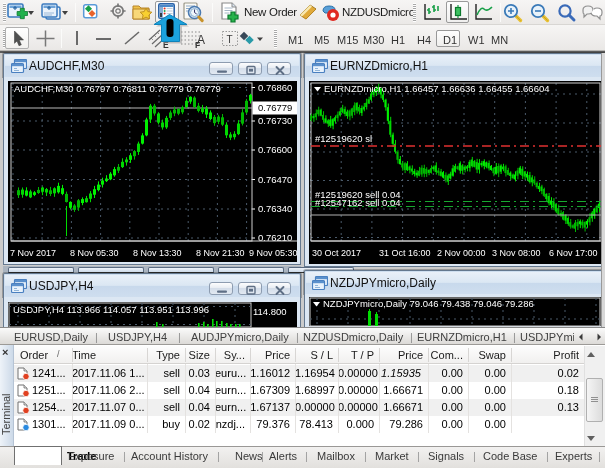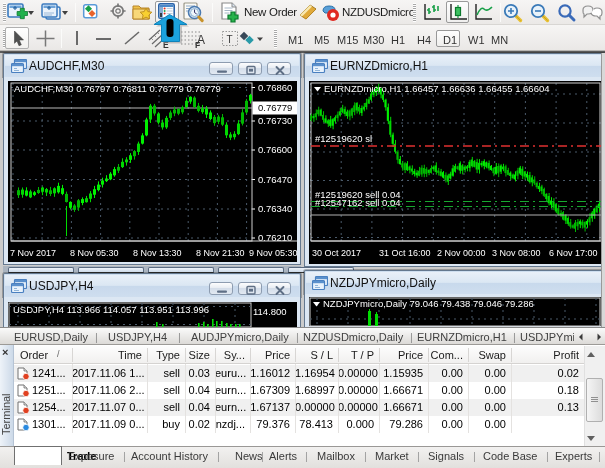--- a/index.html
+++ b/index.html
@@ -774,21 +774,21 @@
 <svg class="abs" style="left:578px;top:333px;" width="24" height="8" viewBox="0 0 24 8">
     <path d="M4.5 0.5 L1 4 L4.5 7.5 z" fill="#3a3a3a"></path>
     <path d="M19.5 0.5 L23 4 L19.5 7.5 z" fill="#3a3a3a"></path>
   </svg>
 <div class="term"></div>
 <div class="lstrip"></div>
 <div class="abs" style="left:2px;top:347px;width:11px;height:11px;font-size:11px;font-weight:bold;color:#333;line-height:11px;">×</div>
 <div class="abs" style="left:-1px;top:422px;width:14px;font-size:11px;color:#444;transform:rotate(-90deg);transform-origin:center;white-space:nowrap;">Terminal</div>
 <div class="thead"></div>
 <div class="hcell" style="left:20px;">Order</div>
-<div class="hcell" style="left:72px;width:70px;text-align:right;">Time</div>
+<div class="hcell" style="left:72px;width:70px;text-align:left;">Time</div>
 <div class="hcell" style="left:147px;width:33px;text-align:right;">Type</div>
 <div class="hcell" style="left:185px;width:25px;text-align:right;">Size</div>
 <div class="hcell" style="left:215px;width:30px;text-align:right;">Sy...</div>
 <div class="hcell" style="left:250px;width:40px;text-align:right;">Price</div>
 <div class="hcell" style="left:295px;width:38px;text-align:right;">S / L</div>
 <div class="hcell" style="left:338px;width:36px;text-align:right;">T / P</div>
 <div class="hcell" style="left:379px;width:44px;text-align:right;">Price</div>
 <div class="hcell" style="left:428px;width:35px;text-align:right;">Com...</div>
 <div class="hcell" style="left:468px;width:38px;text-align:right;">Swap</div>
 <div class="hcell" style="left:511px;width:68px;text-align:right;">Profit</div>
@@ -811,21 +811,21 @@
 <circle cx="9" cy="9.5" r="3.2" fill="#e04020" stroke="#fff" stroke-width="0.8"></circle>
 </svg>
     <div class="rcell" style="left:18px;">1241...</div>
     <div class="rcell" style="left:58px;width:70px;text-align:right;">2017.11.06 1...</div>
     <div class="rcell" style="left:133px;width:33px;text-align:right;">sell</div>
     <div class="rcell" style="left:171px;width:25px;text-align:right;">0.03</div>
     <div class="rcell" style="left:201px;width:30px;text-align:right;">euru...</div>
     <div class="rcell" style="left:236px;width:40px;text-align:right;">1.16012</div>
     <div class="rcell" style="left:281px;width:38px;text-align:center;">1.16954</div>
     <div class="rcell" style="left:324px;width:36px;text-align:right;">0.00000</div>
-    <div class="rcell" style="left:365px;width:44px;text-align:right;">1.15935</div>
+    <div class="rcell" style="left:365px;width:44px;text-align:center;font-style:italic;">1.15935</div>
     <div class="rcell" style="left:414px;width:35px;text-align:right;">0.00</div>
     <div class="rcell" style="left:454px;width:38px;text-align:right;">0.00</div>
     <div class="rcell" style="left:497px;width:68px;text-align:right;">0.02</div>
   </div>
 <div class="trow" style="top:382px;background:#ffffff;">
     <svg style="position:absolute;left:3px;top:2px;" width="13" height="13" viewBox="0 0 13 13">
 <path d="M1 1 h6 l3 3 v8 h-9 z" fill="#fff" stroke="#707070" stroke-width="1"></path>
 <path d="M7 1 v3 h3" fill="#e0e0e0" stroke="#707070" stroke-width="0.8"></path>
 <circle cx="9" cy="9.5" r="3.2" fill="#e04020" stroke="#fff" stroke-width="0.8"></circle>
 </svg>

